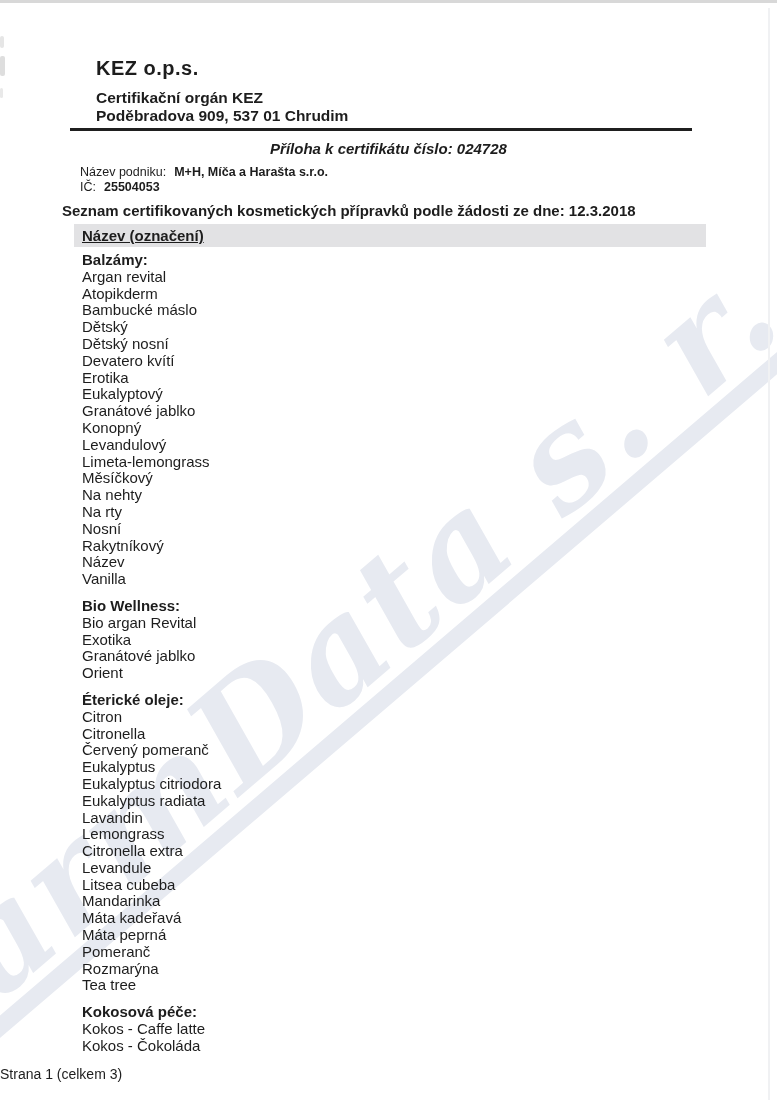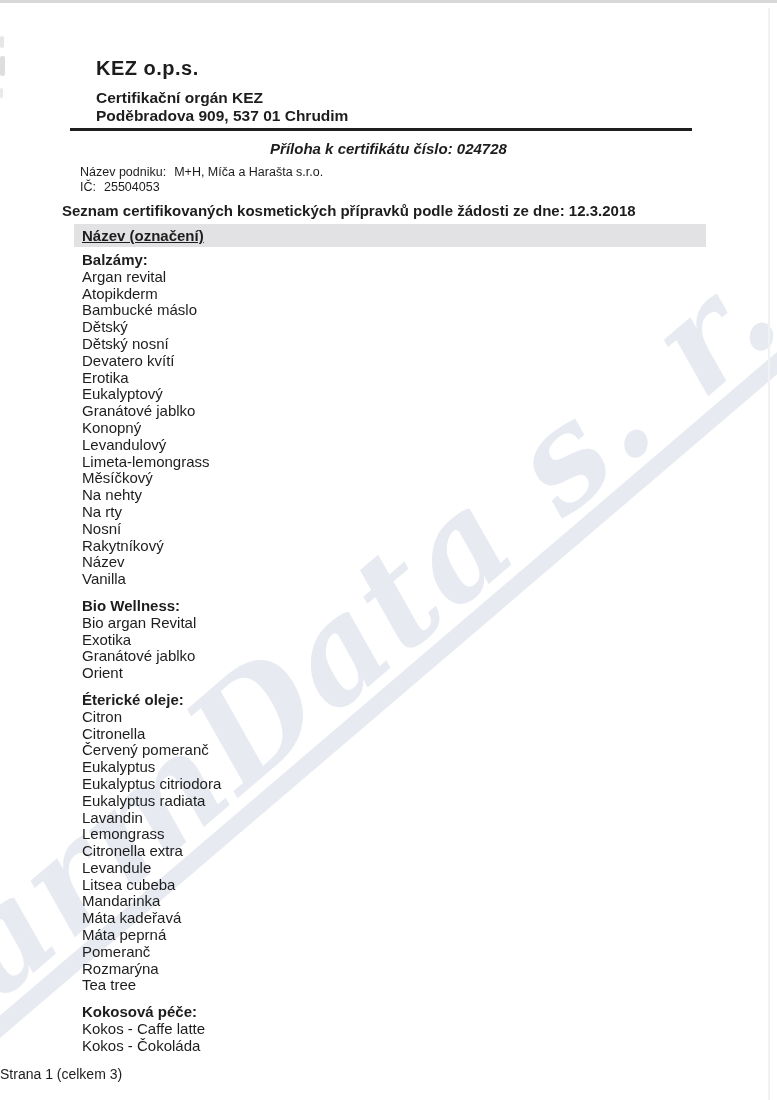--- a/index.html
+++ b/index.html
@@ -53,21 +53,21 @@
   .rule { margin:3px 0 0 70px; width:622px; height:3px; background:#1f1f1f; }
 
   .attachment-title {
     margin:9px 0 0 0; width:777px;
     text-align:center;
     font-size:15px; font-weight:bold; font-style:italic;
     line-height:17px;
   }
 
   .company { margin:8px 0 0 80px; font-size:12.5px; line-height:15px; }
-  .company .value { padding-left:8px; }
+  .company .value { padding-left:8px;font-weight:bold; }
 
   .list-heading { margin:7px 0 0 62px; font-size:15px; font-weight:bold; line-height:18px; }
 
   .column-header {
     margin:4px 0 0 74px; width:624px; height:23px;
     background:#e2e2e4;
     font-size:15px; font-weight:bold; line-height:23px;
     padding-left:8px;
     box-sizing:content-box;
     text-decoration:underline;

